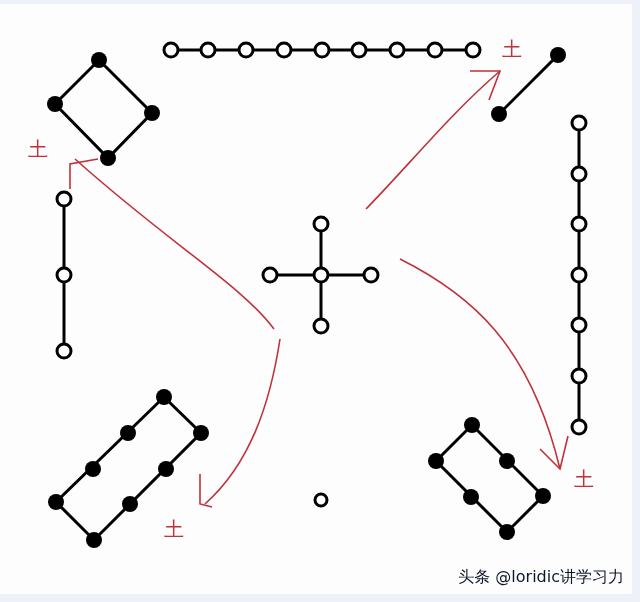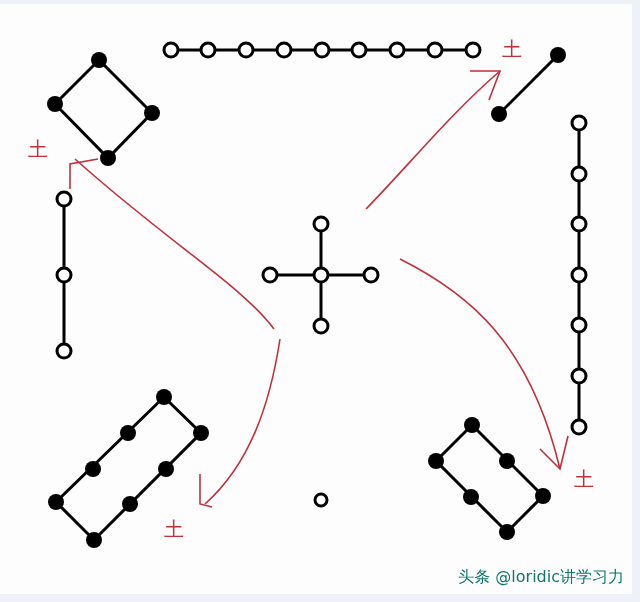--- a/index.html
+++ b/index.html
@@ -1,19 +1,19 @@
 <!DOCTYPE html>
 <html><head>
 <meta charset="utf-8">
 <style>
   html, body { margin:0; padding:0; }
   body { width:640px; height:602px; background:#eef1f7; position:relative; overflow:hidden; font-family:"DejaVu Sans", sans-serif; }
   #canvas { position:absolute; left:0; top:4px; width:632px; height:590px; background:#fdfdfe; }
   svg { position:absolute; left:0; top:0; }
-  .watermark { position:absolute; right:16px; bottom:14px; font-size:16px; color:#0f766e; text-shadow:0 0 2px #fff,0 0 2px #fff; font-family:"DejaVu Sans", sans-serif;margin-left:26px; }
+  .watermark { position:absolute; right:16px; bottom:14px; font-size:16px; color:#0f172a; text-shadow:0 0 2px #fff,0 0 2px #fff; font-family:"DejaVu Sans", sans-serif;margin-left:26px; }
   .mark { position:absolute; color:#c0313a; font-size:20px; font-family:"DejaVu Sans", sans-serif; }
 </style>
 </head>
 <body>
 
 <div id="canvas">
 <svg width="640" height="602" viewBox="0 0 640 602">
   <g stroke="#000" stroke-width="3" fill="none">
 
     <line x1="171" y1="46" x2="473" y2="46"></line>

